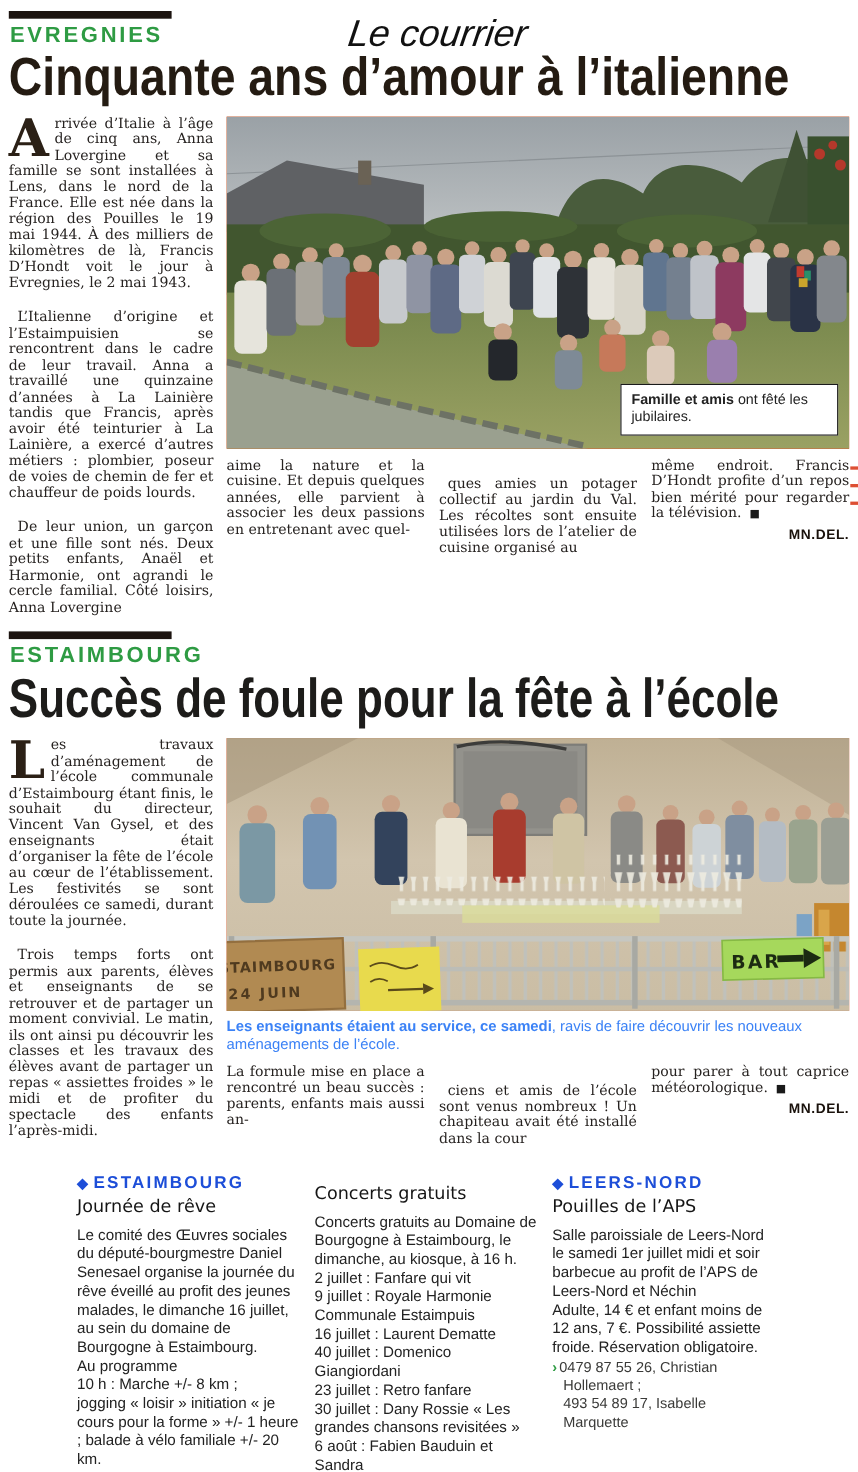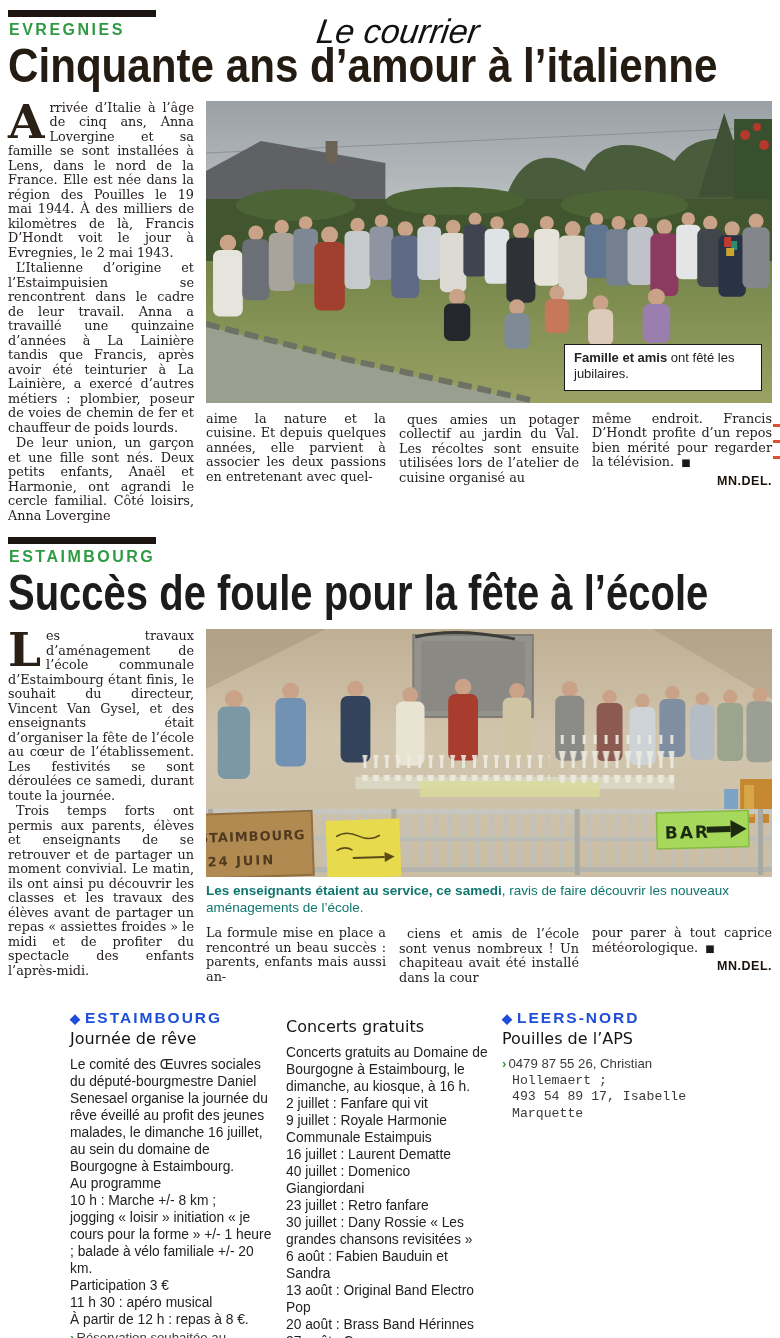--- a/index.html
+++ b/index.html
@@ -4,66 +4,66 @@
 <style>
   html,body{margin:0;padding:0;background:#fff;}
   .page{position:relative;width:780px;height:1338px;background:#fff;overflow:hidden;
         font-family:"DejaVu Serif",serif;color:#262220;}
   
   .masthead{position:absolute;top:12px;left:51%;transform:translateX(-50%) skewX(-8deg);
             font-family:"Liberation Sans",sans-serif;font-style:italic;font-size:34px;
             color:#111;white-space:nowrap;letter-spacing:0;}
   
   .kicker-bar{width:148px;height:7px;background:#1c1410;margin:10px 0 4px 8px;}
-  .kicker{font-family:"Liberation Sans",sans-serif;font-weight:700;font-size:16px;
+  .kicker{font-family:"Liberation Sans",sans-serif;font-weight:700;font-size:20px;
           letter-spacing:2.5px;color:#2e9b43;margin:0 0 2px 9px;}
   h1{margin:2px 0 10px;padding:0 8px;color:#241b12;font-family:"Liberation Sans",sans-serif;
      font-weight:700;font-size:49px;line-height:1.02;white-space:nowrap;}
   h1 .squeeze{display:inline-block;transform:scaleX(.86);transform-origin:0 50%;}
   h1.light{font-weight:700;font-size:50px;color:#1d1c1a;}
   h1.light .squeeze{transform:scaleX(.80);}
   
   .a-body{display:flex;gap:12px;padding:0 8px;}
   .col-left{width:186px;flex:none;}
   .serif p{margin:0;font-size:12.8px;line-height:14.5px;text-align:justify;}
-  .serif p + p{text-indent:8px;margin-top:1px;}
+  .serif p + p{text-indent:8px;margin-top:17px;}
   .dropcap{float:left;font-size:47px;line-height:37px;font-weight:700;color:#2b2016;
            margin:2px 5px 0 0;font-family:"DejaVu Serif",serif;}
   .right-zone{flex:1;min-width:0;position:relative;}
   .photo{position:relative;overflow:hidden;background:#c2410c;}
   .photo svg{display:block;width:100%;height:100%;}
   .photo1{height:302px;}
   .photo2{height:248px;}
   .caption-box{position:absolute;right:10px;bottom:12px;width:178px;background:#fff;
                border:1px solid #1a1a1a;padding:5px 9px 7px;margin:0;
                font-family:"Liberation Sans",sans-serif;font-size:13px;line-height:1.28;color:#222;}
   .caption-box b{font-weight:700;}
   .cols3{display:flex;gap:13px;margin-top:9px;}
   .cols3 > div, .cols3 > p{flex:1;min-width:0;}
   .endmark{font-size:10px;margin-left:3px;color:#1a1a1a;}
   .byline{font-family:"Liberation Sans",sans-serif;font-weight:700;font-size:12.5px;
           letter-spacing:.5px;text-align:right;margin-top:3px;color:#1a120c;}
   .caption-strip{margin:6px 0 2px;font-family:"Liberation Sans",sans-serif;font-size:13.5px;
-                 line-height:1.25;color:#0f766e;}
+                 line-height:1.25;color:#3b82f6;}
   .caption-strip b{font-weight:700;}
   .art2{margin-top:14px;}
   
   .briefs{display:flex;gap:11px;padding:24px 52px 0 70px;
           font-family:"Liberation Sans",sans-serif;color:#222;}
   .brief{width:205px;flex:none;}
   .blabel{color:#1d4ed8;font-weight:700;font-size:15.5px;letter-spacing:2px;margin:0 0 4px;}
   .blabel .diamond{font-size:13px;letter-spacing:0;margin-right:5px;}
   .btitle{font-family:"DejaVu Sans",sans-serif;font-weight:400;font-size:16px;
           line-height:1.05;margin:0 0 8px;color:#151515;}
   .btitle.solo{margin-top:10px;}
   .bbody{font-size:13.8px;line-height:17px;}
   .bbody .bline{margin:0;}
   .contact{margin-top:2px;font-size:13.2px;line-height:16.5px;color:#3a3a38;}
   .contact .chev{color:#2e9b43;font-weight:700;margin-right:2px;}
-  .contact .cindent{padding-left:10px;font-family:Liberation Mono, monospace;}
+  .contact .cindent{padding-left:10px;}
   
   .edge-marks{position:absolute;right:0;top:424px;width:7px;}
   .edge-marks i{display:block;width:7px;height:3px;background:#dd4f33;margin-bottom:13px;}
 </style>
 </head>
 <body>
 
 <div class="page">
 
   <div class="masthead">Le courrier</div>
@@ -301,20 +301,24 @@
         <div class="bline">13 août : Original Band Electro Pop</div>
         <div class="bline">20 août : Brass Band Hérinnes</div>
         <div class="bline">27 août : Cover</div>
       </div>
 
     </div>
 
     <div class="brief">
       <div class="blabel"><span class="diamond">◆</span><span>LEERS-NORD</span></div>
       <div class="btitle">Pouilles de l’APS</div>
+      <div class="bbody">
+        <p class="bline">Salle paroissiale de Leers-Nord le samedi 1er juillet midi et soir barbecue au profit de l’APS de Leers-Nord et Néchin</p>
+        <p class="bline">Adulte, 14 € et enfant moins de 12 ans, 7 €. Possibilité assiette froide. Réservation obligatoire.</p>
+      </div>
       <div class="contact">
         <div><span class="chev">›</span><span>0479 87 55 26, Christian</span></div>
         <div class="cindent">Hollemaert ;</div>
         <div class="cindent">493 54 89 17, Isabelle</div>
         <div class="cindent">Marquette</div>
       </div>
     </div>
 
   </section>
 

